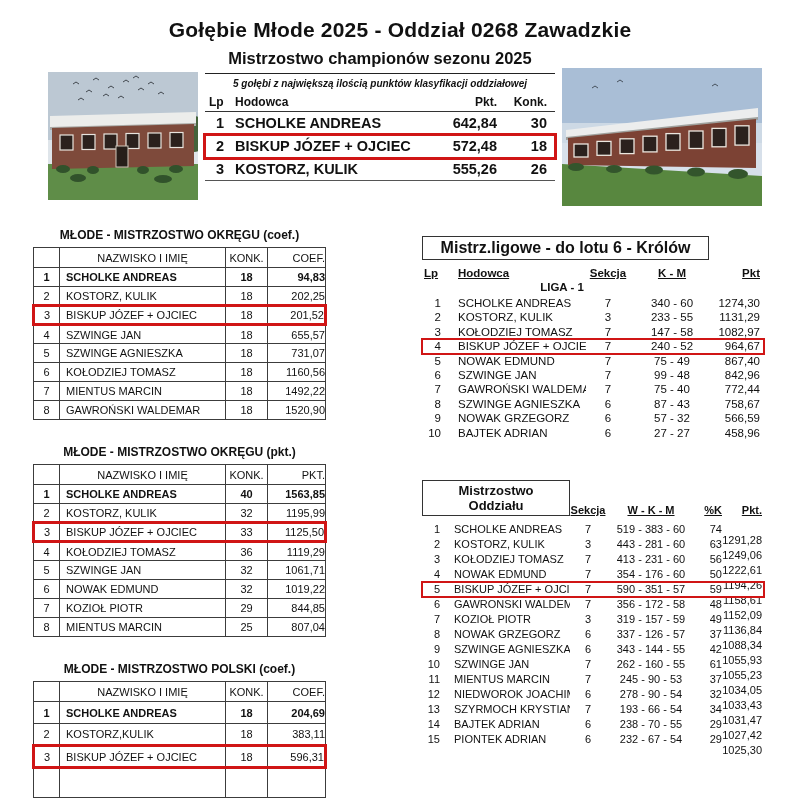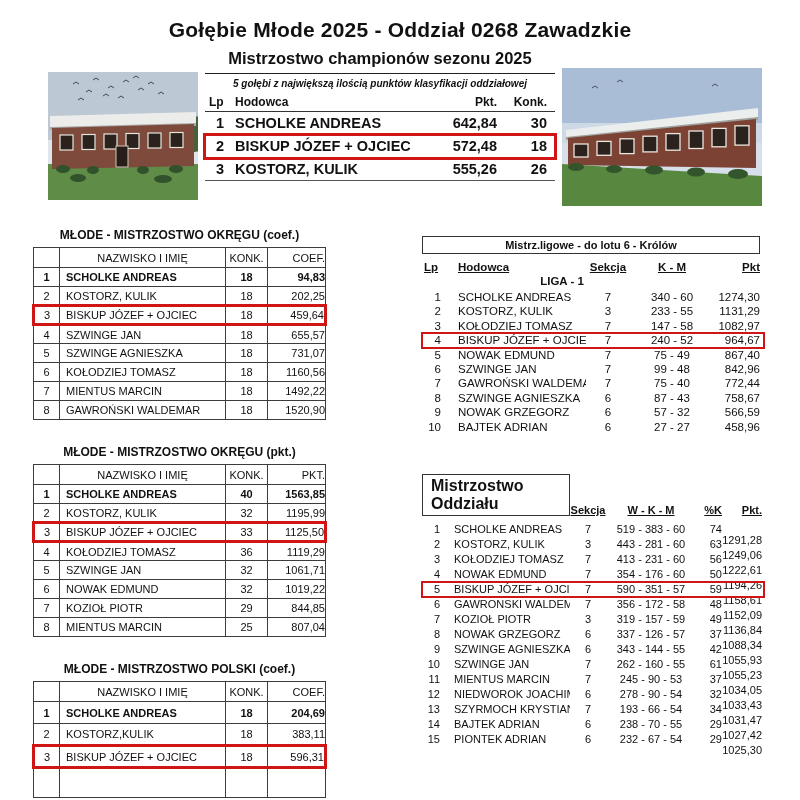--- a/index.html
+++ b/index.html
@@ -49,39 +49,39 @@
   .ltable th.c3 { text-align:right; padding-right:0; }
   .ltable tr.bold td { font-weight:bold; }
   .ltable tr.hl td { border-top:3px solid var(--hl); border-bottom:3px solid var(--hl); }
   .ltable tr.hl td.c0 { border-left:3px solid var(--hl); }
   .ltable tr.hl td.c3 { border-right:3px solid var(--hl); }
   .ltable.t3 td { height:22px; }
   .ltable tr.partial td { height:30px; }
 
   
   .col-right { position:absolute; left:422px; top:236px; width:342px; }
-  .rtitlebox { border:1.2px solid #333; text-align:center; font-weight:bold; font-size:11px; padding:2px 0; width:338px; }
+  .rtitlebox { border:1.2px solid #333; text-align:center; font-weight:bold; font-size:16px; padding:2px 0; width:287px; }
   .u { text-decoration:underline; }
   .a-head, .a-rows .row { display:grid; grid-template-columns:24px 140px 44px 84px 50px; font-size:11.5px; }
   .a-head { font-weight:bold; margin-top:7px; }
   .a-head .c0 { padding-left:2px; }
   .a-head .c1 { padding-left:12px; }
   .a-head .c2, .a-head .c3 { text-align:center; }
   .a-head .c4 { text-align:right; padding-right:4px; }
   .a-liga { width:280px; text-align:center; font-weight:bold; font-size:11.5px; margin:2px 0 3px; }
   .a-rows .row { height:14.4px; line-height:14.4px; }
   .a-rows .c0 { text-align:right; padding-right:5px; }
   .a-rows .c1 { padding-left:12px; white-space:nowrap; overflow:hidden; }
   .a-rows .c2, .a-rows .c3 { text-align:center; }
   .a-rows .c4 { text-align:right; padding-right:4px; }
   .a-rows .row.hl { outline:2.5px solid var(--hl); outline-offset:-1px; }
 
   .rtableB { margin-top:40px; }
   .b-head { display:grid; grid-template-columns:148px 36px 90px 26px 42px; align-items:end; font-size:11px; font-weight:bold; }
-  .btitlebox { border:1.2px solid #333; text-align:left; padding:2px 8px; font-size:16px; }
+  .btitlebox { border:1.2px solid #333; text-align:center; padding:2px 8px; font-size:13px; }
   .b-head .bh-sekcja { text-align:center; }
   .b-head .bh-wkm { text-align:center; }
   .b-head .bh-pk { text-align:right; }
   .b-head .bh-pkt { text-align:right; padding-right:2px; }
   .b-rows { margin-top:6px; }
   .b-rows .row { display:grid; grid-template-columns:22px 126px 36px 90px 26px 42px; font-size:11px; height:15px; line-height:15px; }
   .b-rows .c0 { text-align:right; padding-right:4px; }
   .b-rows .c1 { padding-left:10px; white-space:nowrap; overflow:hidden; }
   .b-rows .c2 { text-align:center; }
   .b-rows .c3 { text-align:center; }
@@ -227,21 +227,21 @@
             <tr class="row">
               <td class="c0">2</td>
               <td class="c1">KOSTORZ, KULIK</td>
               <td class="c2">18</td>
               <td class="c3">202,25</td>
             </tr>
             <tr class="row hl">
               <td class="c0">3</td>
               <td class="c1">BISKUP JÓZEF + OJCIEC</td>
               <td class="c2">18</td>
-              <td class="c3">459,64</td>
+              <td class="c3">201,52</td>
             </tr>
             <tr class="row">
               <td class="c0">4</td>
               <td class="c1">SZWINGE JAN</td>
               <td class="c2">18</td>
               <td class="c3">655,57</td>
             </tr>
             <tr class="row">
               <td class="c0">5</td>
               <td class="c1">SZWINGE AGNIESZKA</td>

